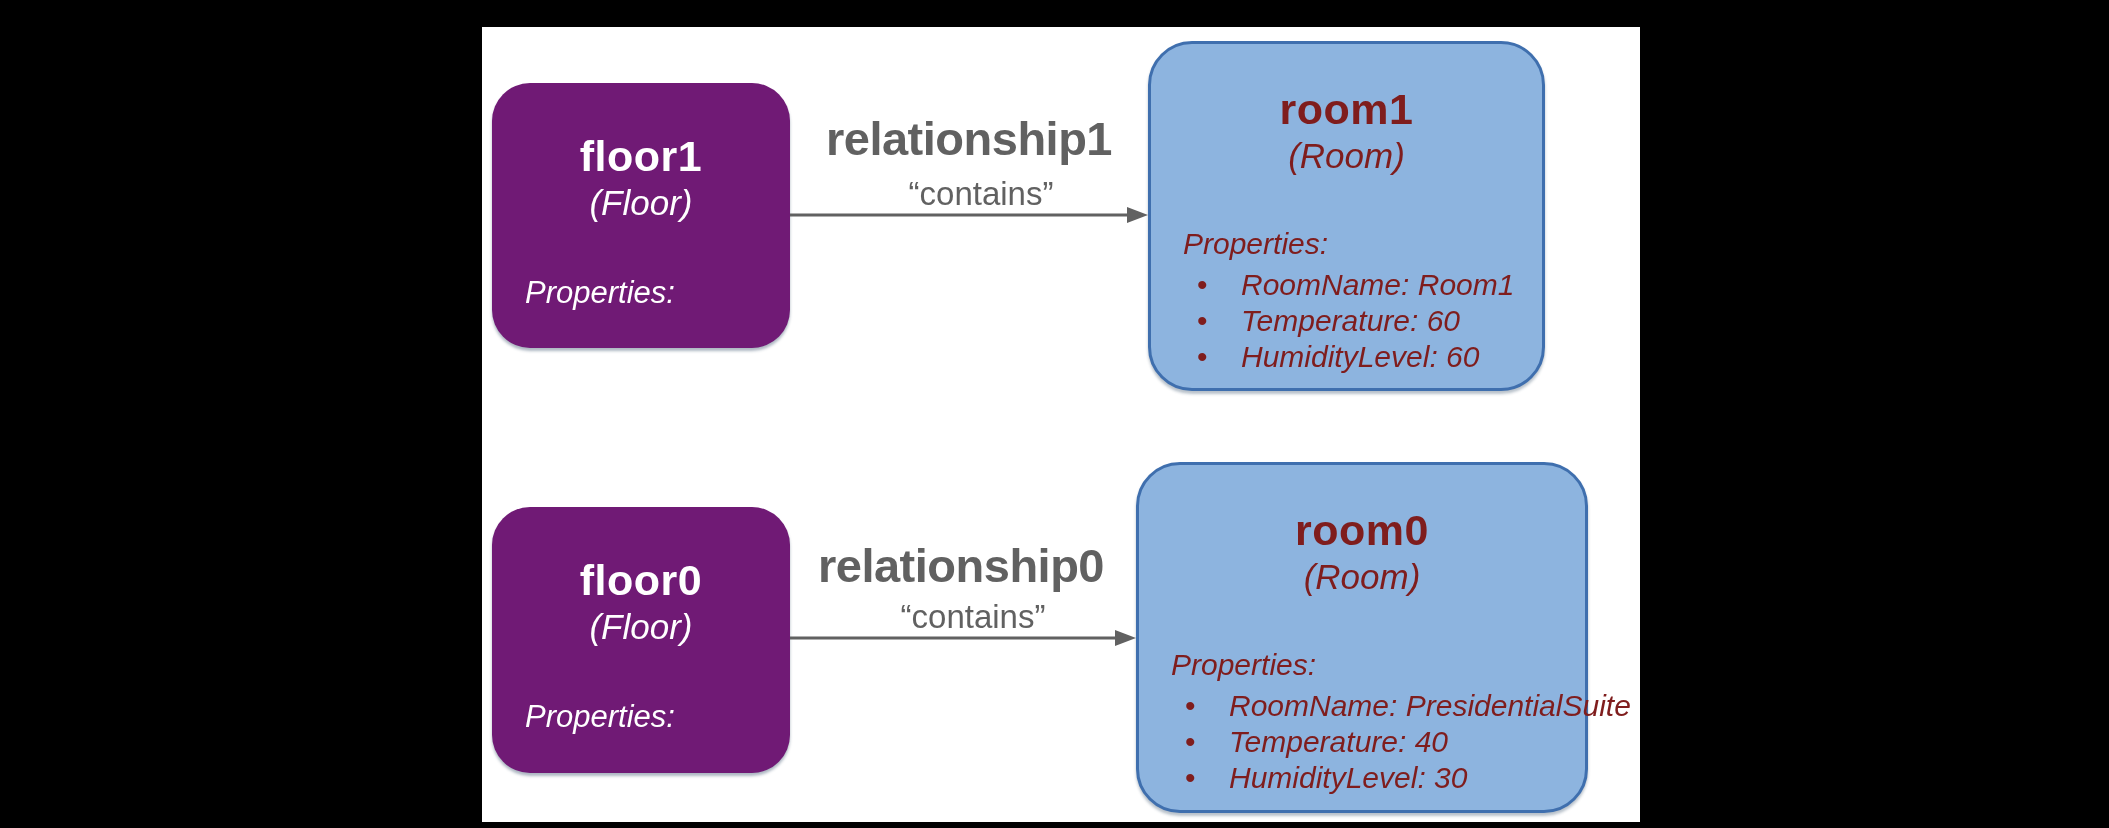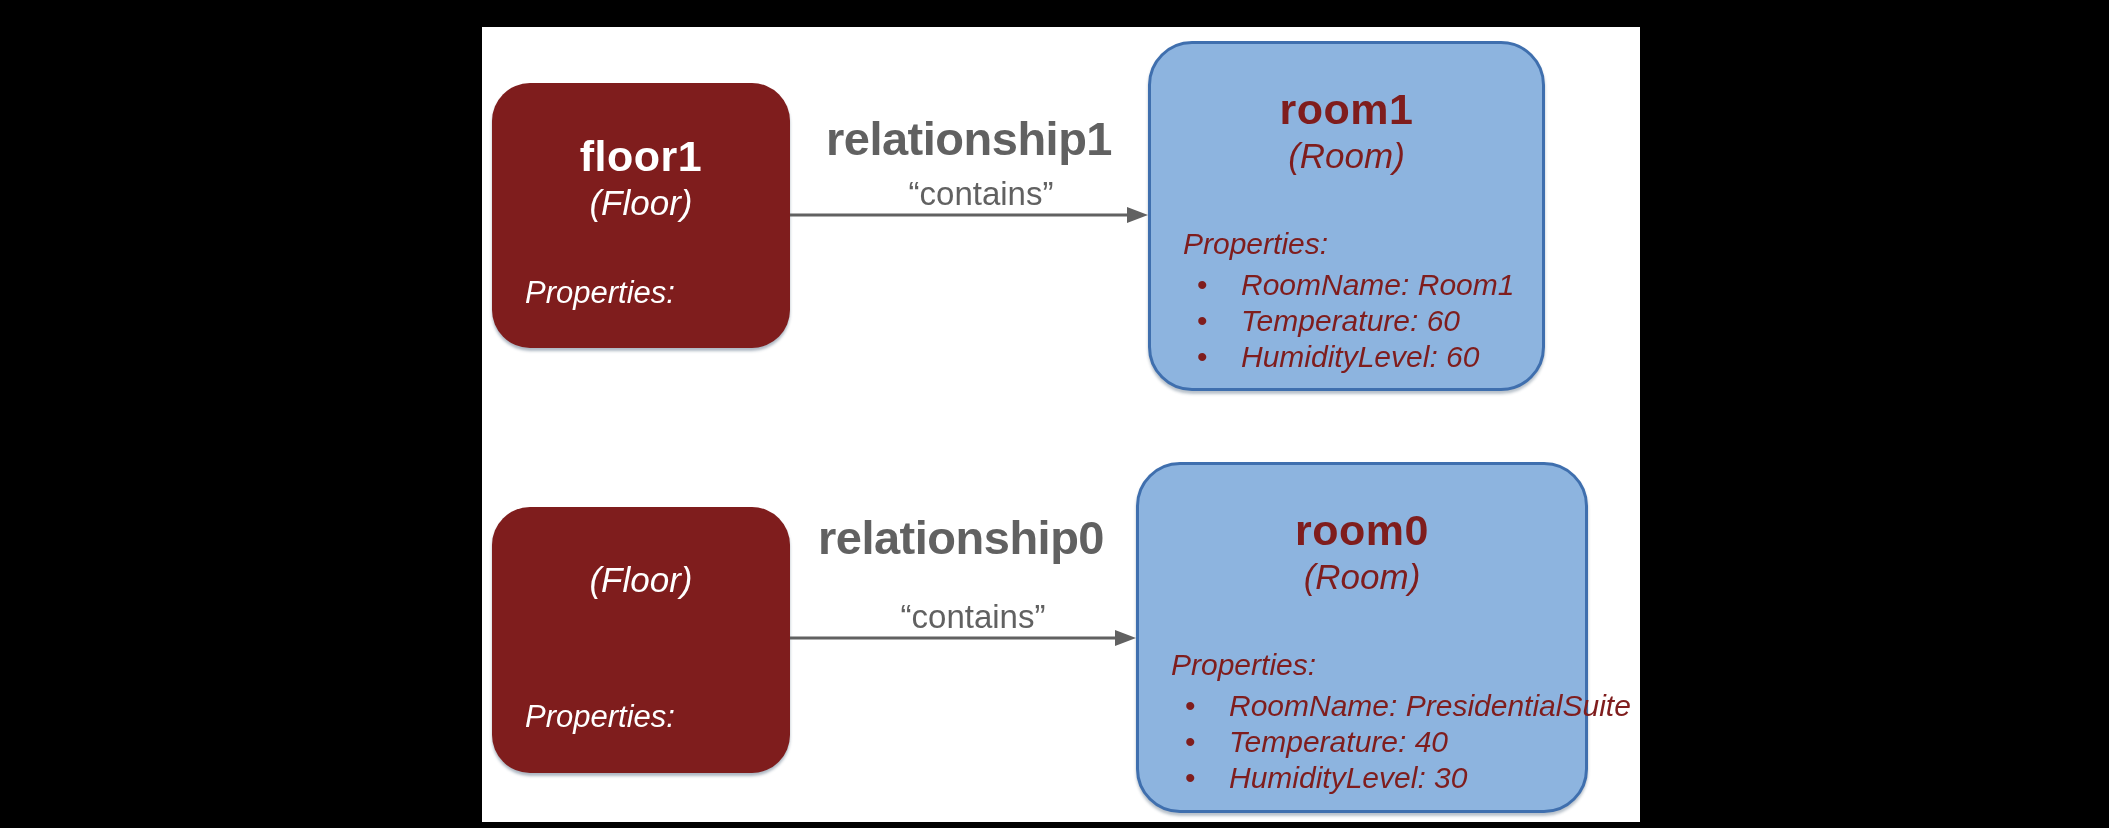--- a/index.html
+++ b/index.html
@@ -6,21 +6,21 @@
   #stage{
     position:relative;width:2109px;height:828px;background:#000;overflow:hidden;
     font-family:"Liberation Sans", sans-serif;
   }
   #panel{
     position:absolute;left:482px;top:27px;width:1158px;height:795px;background:#fff;
   }
   
   .node{position:absolute;box-sizing:border-box;}
   .node-floor{
-    width:298px;background:#7f1d1d;border-radius:38px;color:#fff;
+    width:298px;background:#701a75;border-radius:38px;color:#fff;
     box-shadow:0 3px 3px rgba(20,50,80,0.35);
   }
   .node-room{
     background:#8db4df;border:3px solid #3f6fae;border-radius:44px;color:#7f1d1d;
     box-shadow:0 3px 3px rgba(20,50,80,0.3);
   }
   #floor1{left:10px;top:56px;height:265px;}
   #floor0{left:10px;top:480px;height:266px;}
   #room1{left:666px;top:14px;width:397px;height:350px;}
   #room0{left:654px;top:435px;width:452px;height:351px;}
@@ -35,21 +35,21 @@
   .props-label{line-height:36px;margin-bottom:5px;}
   .props-list{list-style:none;margin:0;padding:0;}
   .props-list li{position:relative;padding-left:58px;line-height:36px;white-space:nowrap;}
   .props-list li::before{content:"\2022";position:absolute;left:14px;font-style:normal;}
   
   .rel-label{position:absolute;text-align:center;color:#616161;}
   .rel-name{font-size:47px;font-weight:bold;letter-spacing:-0.5px;line-height:1;text-align:center;}
   .rel-tag{font-size:33px;line-height:1;margin-left:12px;}
   #rel1-name{left:308px;width:358px;top:88px;}
   #rel1-tag {left:308px;width:358px;top:150px;}
-  #rel0-name{left:300px;width:358px;top:487px;}
+  #rel0-name{left:300px;width:358px;top:515px;}
   #rel0-tag {left:300px;width:358px;top:573px;}
   
   #arrows{position:absolute;left:0;top:0;width:1158px;height:795px;}
 </style>
 </head>
 <body>
 
 <div id="stage">
   <div id="panel">
 
@@ -73,20 +73,21 @@
         <ul class="props-list">
           <li>RoomName: Room1</li>
           <li>Temperature: 60</li>
           <li>HumidityLevel: 60</li>
         </ul>
       </div>
     </div>
 
     <div class="node node-floor" id="floor0">
       <div class="node-header">
+        <div class="node-title">floor0</div>
         <div class="node-type">(Floor)</div>
       </div>
       <div class="props">
         <div class="props-label">Properties:</div>
       </div>
     </div>
 
     <div class="node node-room" id="room0">
       <div class="node-header">
         <div class="node-title">room0</div>

